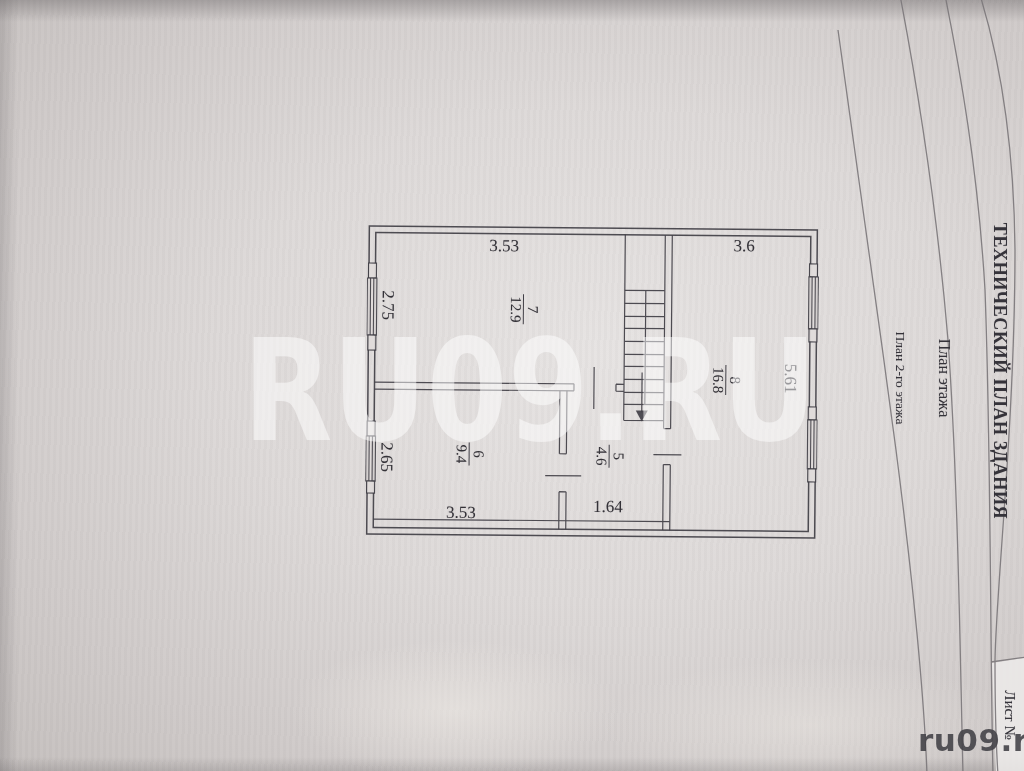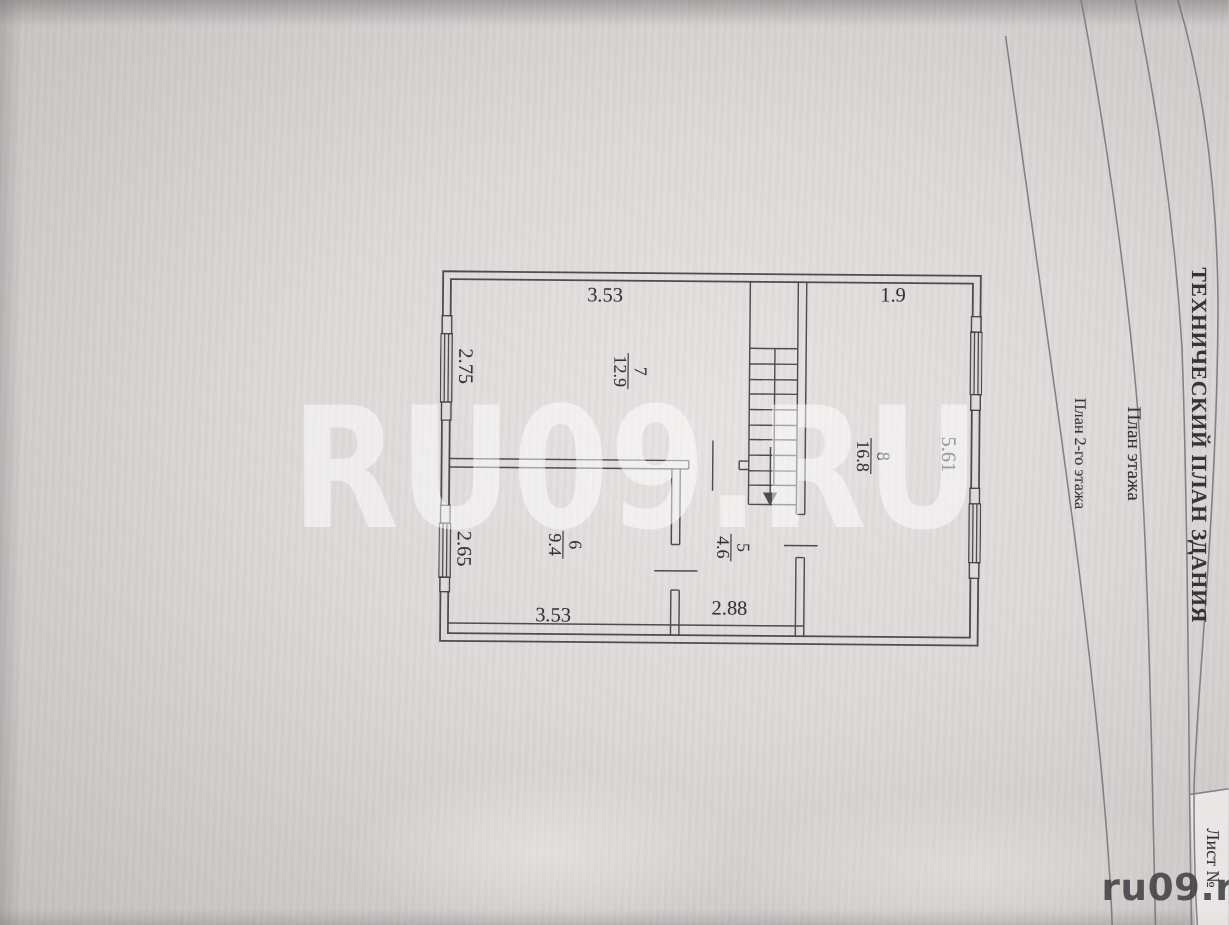--- a/index.html
+++ b/index.html
@@ -136,26 +136,26 @@
         <rect x="442" y="192" width="9.5" height="49"></rect>
         <rect x="442.5" y="241" width="8" height="13"></rect>
       </g>
       <g stroke="#413f46" stroke-width="1.1" opacity=".92">
         <path d="M3.7 54 V111 M6.9 54 V111 M3.7 212 V257 M6.9 212 V257"></path>
         <path d="M445.2 49 V101 M448.4 49 V101 M445.2 192 V241 M448.4 192 V241"></path>
       </g>
     </svg>
 
     <div class="dim" style="left:137px;top:21px">3.53</div>
-    <div class="dim" style="left:377px;top:19px">1.9</div>
+    <div class="dim" style="left:377px;top:19px">3.6</div>
     <div class="dim v" style="left:21px;top:81px">2.75</div>
     <div class="dim v" style="left:21px;top:233px">2.65</div>
     <div class="dim v" style="left:424px;top:151px">5.61</div>
     <div class="dim" style="left:96px;top:288px">3.53</div>
-    <div class="dim" style="left:243px;top:281px">2.88</div>
+    <div class="dim" style="left:243px;top:281px">1.64</div>
 
     <div class="room-label" style="left:157px;top:84px">
       <span class="num">7</span>
       <span class="area">12.9</span>
     </div>
     <div class="room-label" style="left:360px;top:153px">
       <span class="num">8</span>
       <span class="area">16.8</span>
     </div>
     <div class="room-label" style="left:104px;top:229px">

